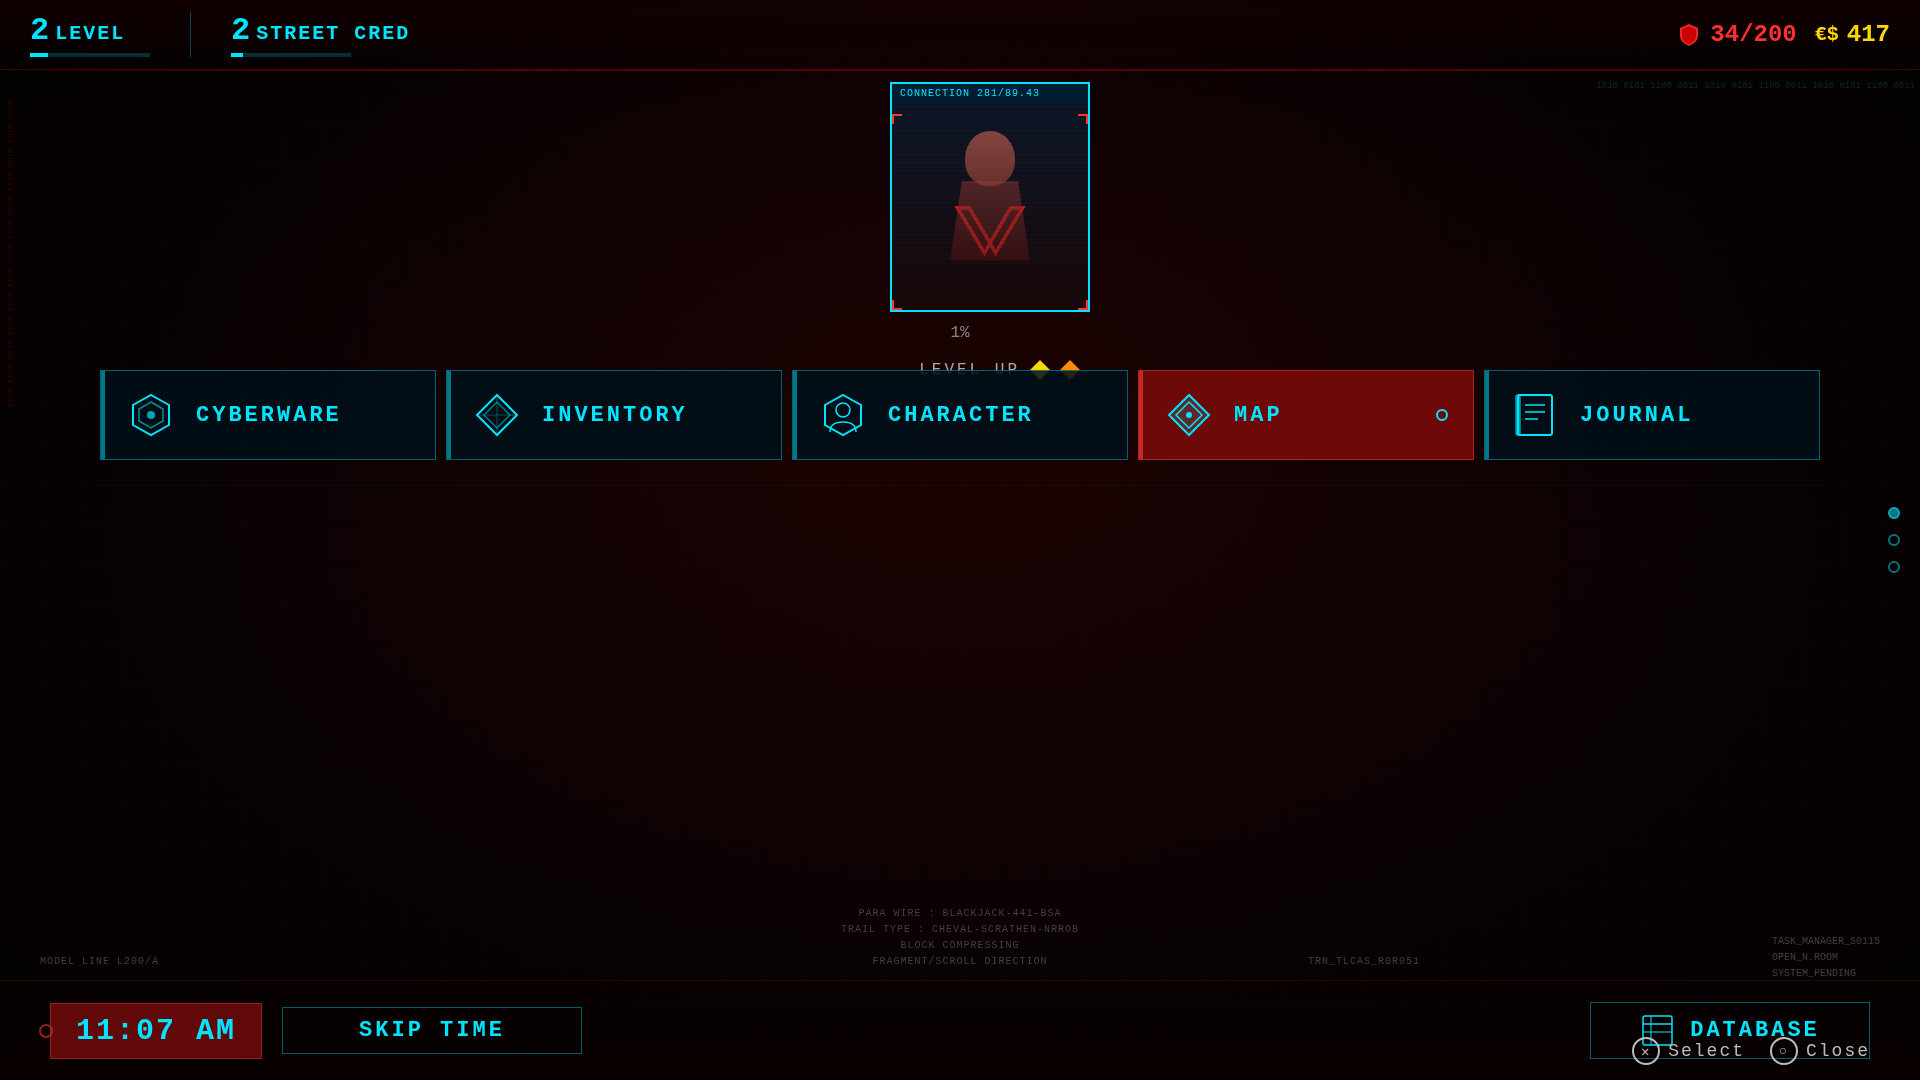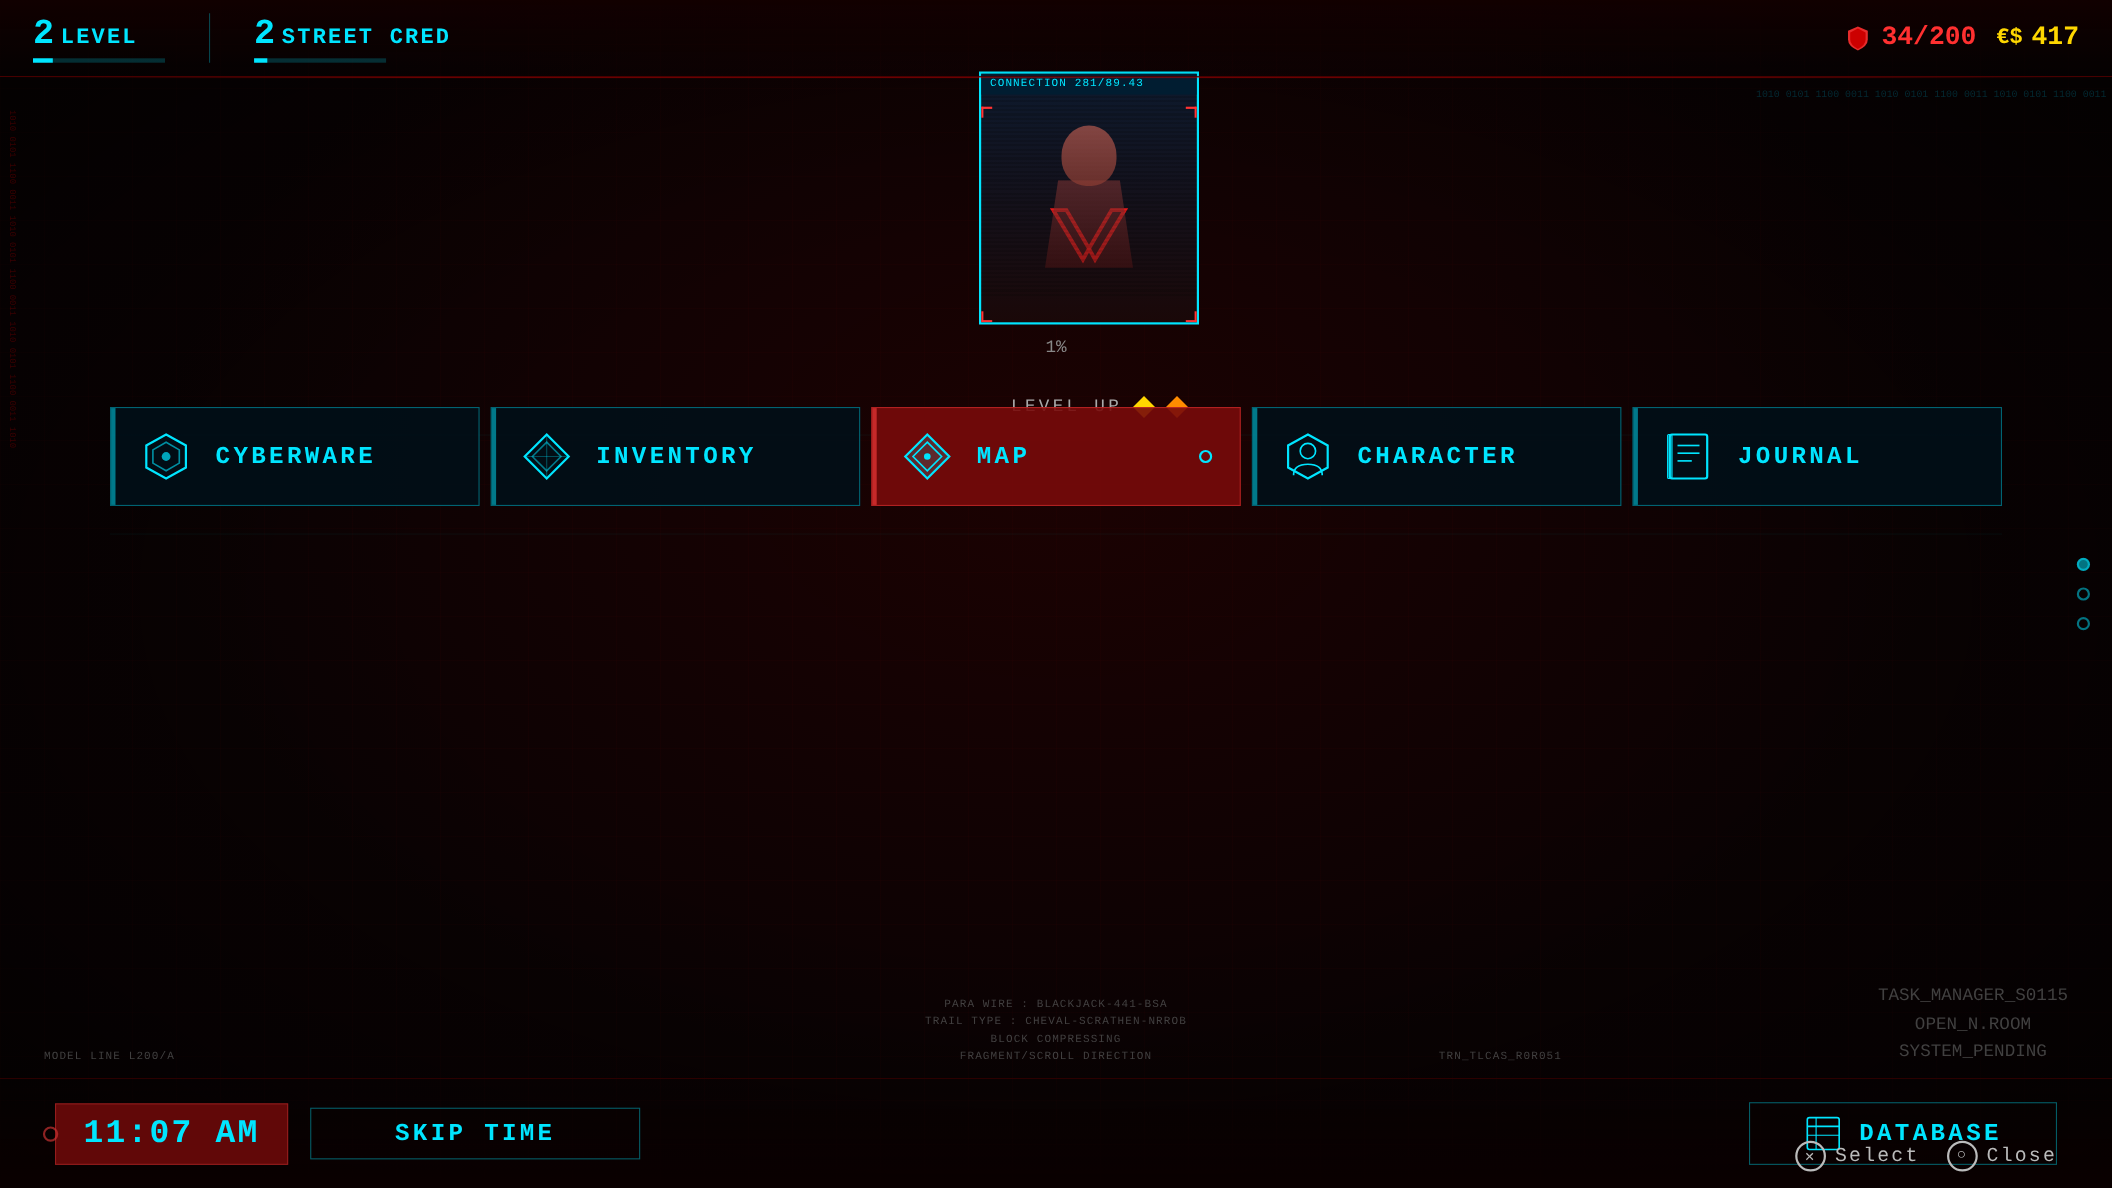--- a/index.html
+++ b/index.html
@@ -136,21 +136,21 @@
       background: #ffd700;
       clip-path: polygon(50% 0%, 100% 50%, 50% 100%, 0% 50%);
     }
     .level-up-pip.orange {
       background: #ff8c00;
     }
 
     
     .portrait-container {
       position: absolute;
-      top: 65px;
+      top: 82px;
       left: 50%;
       transform: translateX(-50%);
       width: 236px;
       z-index: 5;
       padding-left: 48px;
     }
     .portrait-frame {
       width: 200px;
       height: 230px;
       border: 2px solid #00e5ff;
@@ -432,26 +432,26 @@
       z-index: 8;
     }
     .footer-small {
       color: rgba(80,80,80,0.8);
       font-size: 10px;
       letter-spacing: 1px;
       line-height: 1.6;
     }
     .footer-small-right {
       position: absolute;
-      bottom: 110px;
+      bottom: 98px;
       right: 40px;
       color: rgba(80,80,80,0.8);
-      font-size: 16px;
+      font-size: 10px;
       z-index: 8;
-      text-align: center;
+      text-align: left;
       line-height: 1.6;
     }
 
     
     .footer-center {
       position: absolute;
       bottom: 110px;
       left: 50%;
       transform: translateX(-50%);
       z-index: 8;
@@ -583,37 +583,37 @@
   <div class="menu-btn">
     <svg class="icon" viewBox="0 0 50 50">
       <polygon points="25,5 45,25 25,45 5,25" fill="none" stroke="#00e5ff" stroke-width="2"></polygon>
       <polygon points="25,12 38,25 25,38 12,25" fill="none" stroke="#00e5ff" stroke-width="1.5" opacity="0.5"></polygon>
       <line x1="5" y1="25" x2="45" y2="25" stroke="#00e5ff" stroke-width="1" opacity="0.3"></line>
       <line x1="25" y1="5" x2="25" y2="45" stroke="#00e5ff" stroke-width="1" opacity="0.3"></line>
     </svg>
     <span class="menu-btn-label">INVENTORY</span>
   </div>
 
+  <div class="menu-btn">
+    <svg class="icon" viewBox="0 0 50 50">
+      <polygon points="25,5 43,15 43,35 25,45 7,35 7,15" fill="none" stroke="#00e5ff" stroke-width="2"></polygon>
+      <circle cx="25" cy="20" r="7" fill="none" stroke="#00e5ff" stroke-width="1.5"></circle>
+      <path d="M12 42 Q12 32 25 32 Q38 32 38 42" fill="none" stroke="#00e5ff" stroke-width="1.5"></path>
+    </svg>
+    <span class="menu-btn-label">CHARACTER</span>
+  </div>
+
   <div class="menu-btn active">
     <svg class="icon" viewBox="0 0 50 50">
       <polygon points="25,5 45,25 25,45 5,25" fill="rgba(0,229,255,0.15)" stroke="#00e5ff" stroke-width="2"></polygon>
       <polygon points="25,12 38,25 25,38 12,25" fill="none" stroke="#00e5ff" stroke-width="1.5"></polygon>
       <circle cx="25" cy="25" r="3" fill="#00e5ff"></circle>
     </svg>
     <span class="menu-btn-label">MAP</span>
     <div class="menu-btn-dot"></div>
-  </div>
-
-  <div class="menu-btn">
-    <svg class="icon" viewBox="0 0 50 50">
-      <polygon points="25,5 43,15 43,35 25,45 7,35 7,15" fill="none" stroke="#00e5ff" stroke-width="2"></polygon>
-      <circle cx="25" cy="20" r="7" fill="none" stroke="#00e5ff" stroke-width="1.5"></circle>
-      <path d="M12 42 Q12 32 25 32 Q38 32 38 42" fill="none" stroke="#00e5ff" stroke-width="1.5"></path>
-    </svg>
-    <span class="menu-btn-label">CHARACTER</span>
   </div>
 
   <div class="menu-btn">
     <svg class="icon" viewBox="0 0 50 50">
       <rect x="8" y="5" width="34" height="40" rx="2" fill="none" stroke="#00e5ff" stroke-width="2"></rect>
       <line x1="15" y1="15" x2="35" y2="15" stroke="#00e5ff" stroke-width="1.5"></line>
       <line x1="15" y1="22" x2="35" y2="22" stroke="#00e5ff" stroke-width="1.5"></line>
       <line x1="15" y1="29" x2="28" y2="29" stroke="#00e5ff" stroke-width="1.5"></line>
       <rect x="6" y="5" width="4" height="40" rx="1" fill="rgba(0,229,255,0.3)" stroke="#00e5ff" stroke-width="1"></rect>
     </svg>

